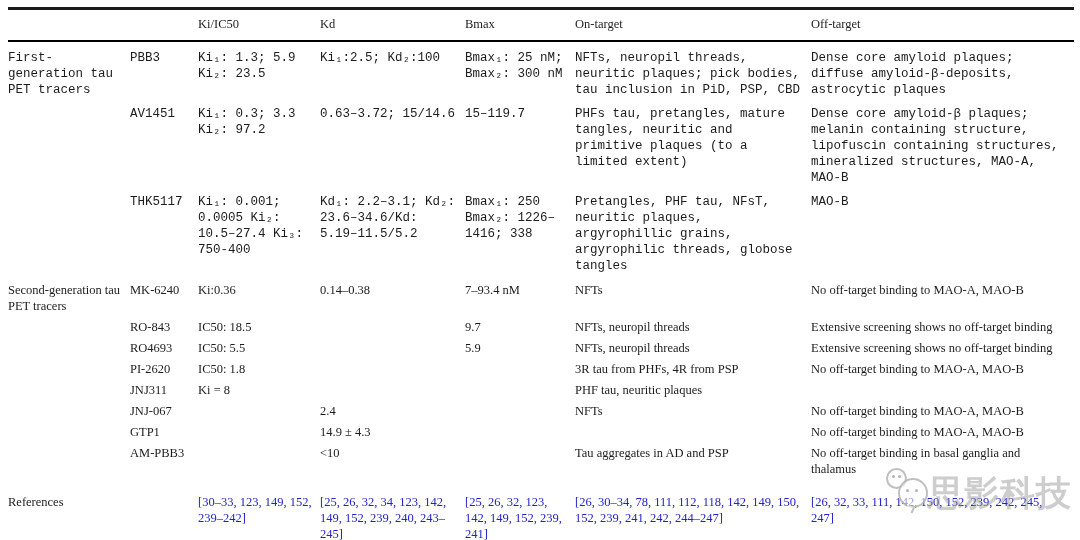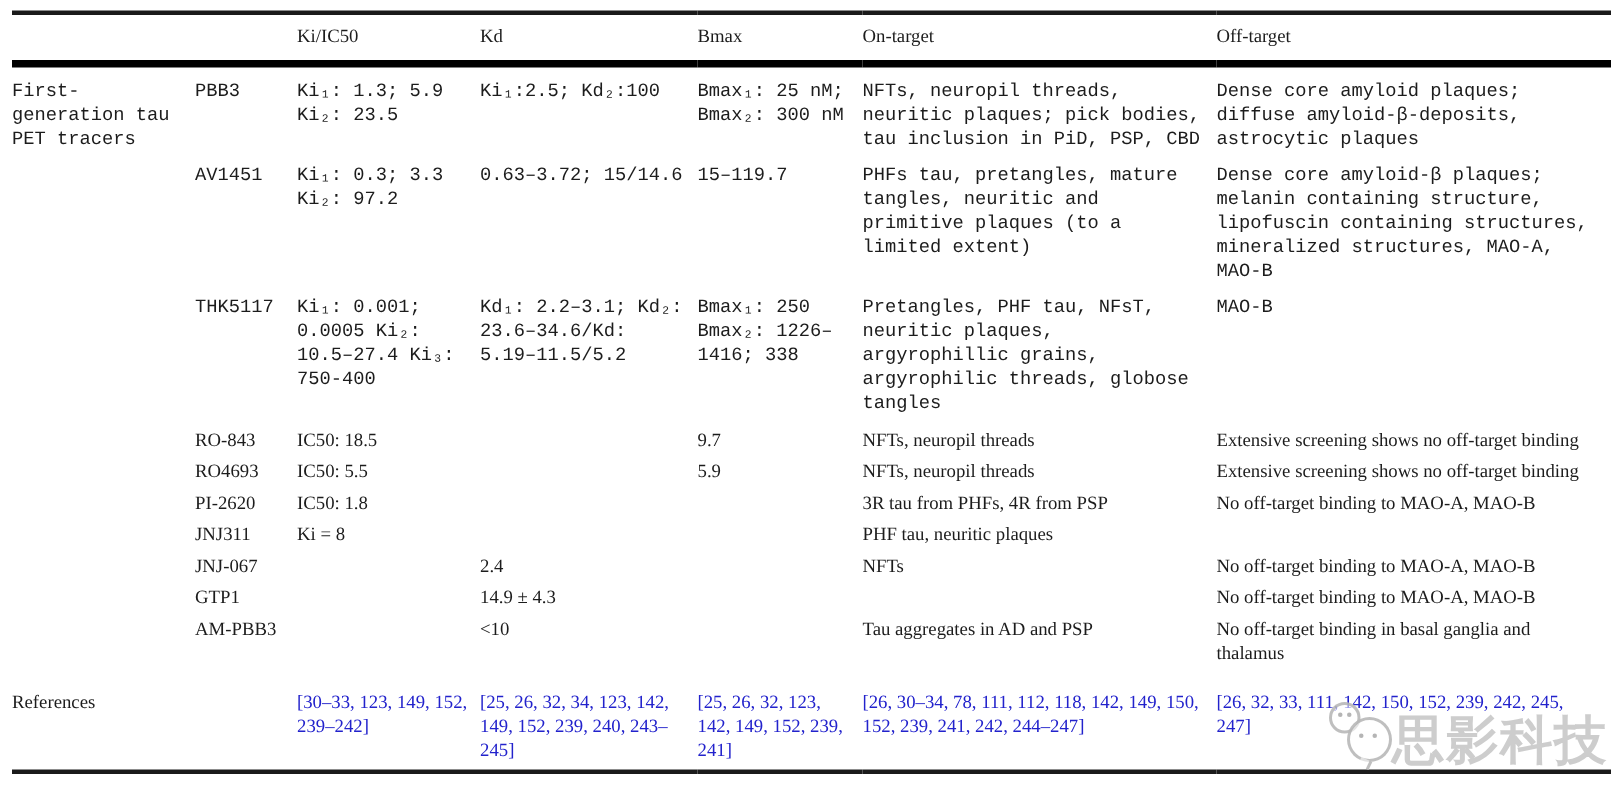--- a/index.html
+++ b/index.html
@@ -10,21 +10,21 @@
   }
   table.tracer-table {
     border-collapse:collapse; table-layout:fixed;
     margin:7px 6px 0 8px; width:1066px;
     border-top:3px solid #1a1a1a; border-bottom:3px solid #1a1a1a;
   }
   col.c1{width:122px} col.c2{width:68px} col.c3{width:122px}
   col.c4{width:145px} col.c5{width:110px} col.c6{width:236px} col.c7{width:263px}
   th {
     font-weight:normal; text-align:left; font-size:12.5px; line-height:15px;
-    padding:7px 8px 8px 0; border-bottom:5px solid #000000; vertical-align:top;
+    padding:7px 8px 8px 0; border-bottom:2px solid #000000; vertical-align:top;
   }
   td {
     font-size:12.5px; line-height:16px; vertical-align:top;
     padding:0 8px 5px 0; word-wrap:break-word;
   }
   tbody tr:first-child td { padding-top:8px; }
   tr.r0 td, tr.r1 td, tr.r2 td, tr.r3 td { padding-bottom:8px;font-family:Liberation Mono, monospace; }
   tr.refs-row td { padding-top:12px; color:#2222cc; }
   tr.refs-row td.label-cell { color:#1c1c1c; }
   
@@ -101,20 +101,29 @@
         </tr>
         <tr class="r2">
           <td></td>
           <td>THK5117</td>
           <td>Ki₁: 0.001; 0.0005 Ki₂: 10.5–27.4 Ki₃: 750-400</td>
           <td>Kd₁: 2.2–3.1; Kd₂: 23.6–34.6/Kd: 5.19–11.5/5.2</td>
           <td>Bmax₁: 250 Bmax₂: 1226–1416; 338</td>
           <td>Pretangles, PHF tau, NFsT, neuritic plaques, argyrophillic grains, argyrophilic threads, globose tangles</td>
           <td>MAO-B</td>
         </tr>
+        <tr class="r4">
+          <td>Second-generation tau PET tracers</td>
+          <td>MK-6240</td>
+          <td>Ki:0.36</td>
+          <td>0.14–0.38</td>
+          <td>7–93.4 nM</td>
+          <td>NFTs</td>
+          <td>No off-target binding to MAO-A, MAO-B</td>
+        </tr>
         <tr class="r5">
           <td></td>
           <td>RO-843</td>
           <td>IC50: 18.5</td>
           <td></td>
           <td>9.7</td>
           <td>NFTs, neuropil threads</td>
           <td>Extensive screening shows no off-target binding</td>
         </tr>
         <tr class="r7">

